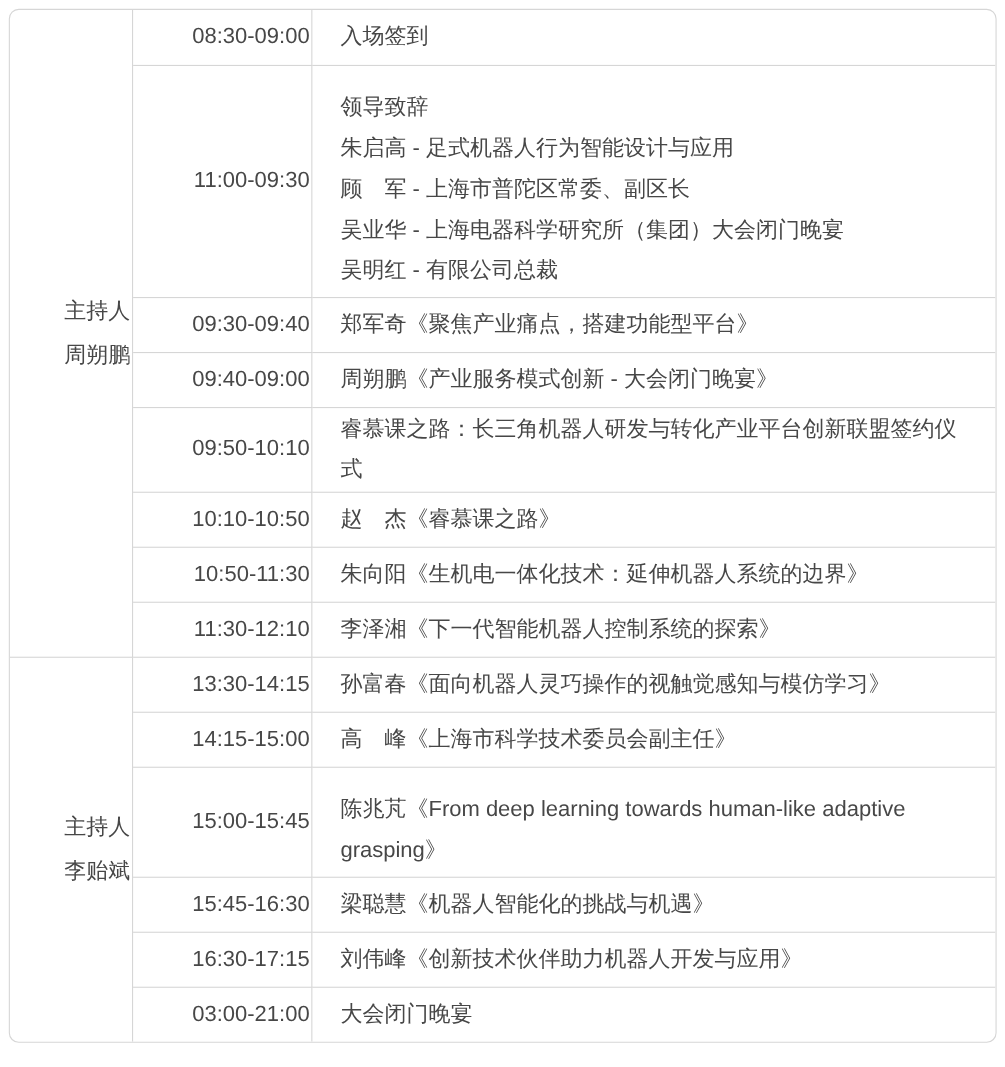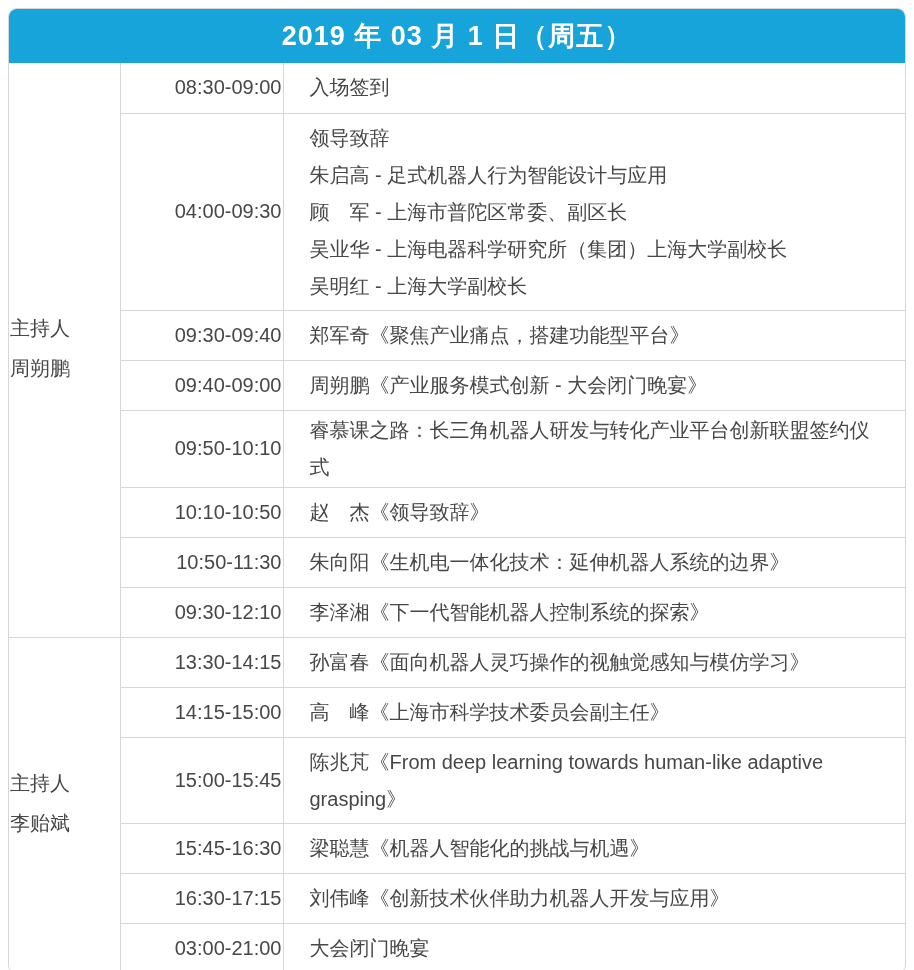--- a/index.html
+++ b/index.html
@@ -41,71 +41,67 @@
   col.c-time { width: 163px; }
 
   td {
     border: 1px solid var(--border-color, #d6d6d6);
     color: var(--text-color, #474747);
     font-size: 20px;
     vertical-align: middle;
   }
 
   td.host {
-    text-align: left;
-    font-family: Liberation Mono, monospace;
+    text-align: right;
   }
   td.host div { line-height: 40px; }
 
   td.time {
     text-align: right;
     white-space: nowrap;
   }
 
   td.content {
     padding-left: 26px;
     padding-right: 18px;
   }
   td.content .line { line-height: 37px; }
-  td.content.multi { padding-top: 6px; padding-bottom: 5px; margin-left: 37px; }
+  td.content.multi { padding-top: 20px; padding-bottom: 5px; margin-left: 37px; }
 
   tr.single { height: 50px; }
 </style>
 </head>
 <body>
 
 <div class="card">
-  <div class="header">
-    <span>2019 年 03 月 1 日（周五）</span>
-  </div>
   <table class="schedule">
     <colgroup>
       <col class="c-host">
       <col class="c-time">
       <col class="c-content">
     </colgroup>
     <tbody id="table-body">
         <tr class="single">
           <td class="host" rowspan="8">
             <div>主持人</div>
             <div>周朔鹏</div>
           </td>
           <td class="time">08:30-09:00</td>
           <td class="content">
             <div class="line">入场签到</div>
           </td>
         </tr>
         <tr class="multiline">
-          <td class="time">04:00-09:30</td>
+          <td class="time">11:00-09:30</td>
           <td class="content multi">
             <div class="line">领导致辞</div>
             <div class="line">朱启高 - 足式机器人行为智能设计与应用</div>
             <div class="line">顾　军 - 上海市普陀区常委、副区长</div>
-            <div class="line">吴业华 - 上海电器科学研究所（集团）上海大学副校长</div>
-            <div class="line">吴明红 - 上海大学副校长</div>
+            <div class="line">吴业华 - 上海电器科学研究所（集团）大会闭门晚宴</div>
+            <div class="line">吴明红 - 有限公司总裁</div>
           </td>
         </tr>
         <tr class="single">
           <td class="time">09:30-09:40</td>
           <td class="content">
             <div class="line">郑军奇《聚焦产业痛点，搭建功能型平台》</div>
           </td>
         </tr>
         <tr class="single">
           <td class="time">09:40-09:00</td>
@@ -115,31 +111,31 @@
         </tr>
         <tr class="single">
           <td class="time">09:50-10:10</td>
           <td class="content">
             <div class="line">睿慕课之路：长三角机器人研发与转化产业平台创新联盟签约仪式</div>
           </td>
         </tr>
         <tr class="single">
           <td class="time">10:10-10:50</td>
           <td class="content">
-            <div class="line">赵　杰《领导致辞》</div>
+            <div class="line">赵　杰《睿慕课之路》</div>
           </td>
         </tr>
         <tr class="single">
           <td class="time">10:50-11:30</td>
           <td class="content">
             <div class="line">朱向阳《生机电一体化技术：延伸机器人系统的边界》</div>
           </td>
         </tr>
         <tr class="single">
-          <td class="time">09:30-12:10</td>
+          <td class="time">11:30-12:10</td>
           <td class="content">
             <div class="line">李泽湘《下一代智能机器人控制系统的探索》</div>
           </td>
         </tr>
         <tr class="single">
           <td class="host" rowspan="6">
             <div>主持人</div>
             <div>李贻斌</div>
           </td>
           <td class="time">13:30-14:15</td>

